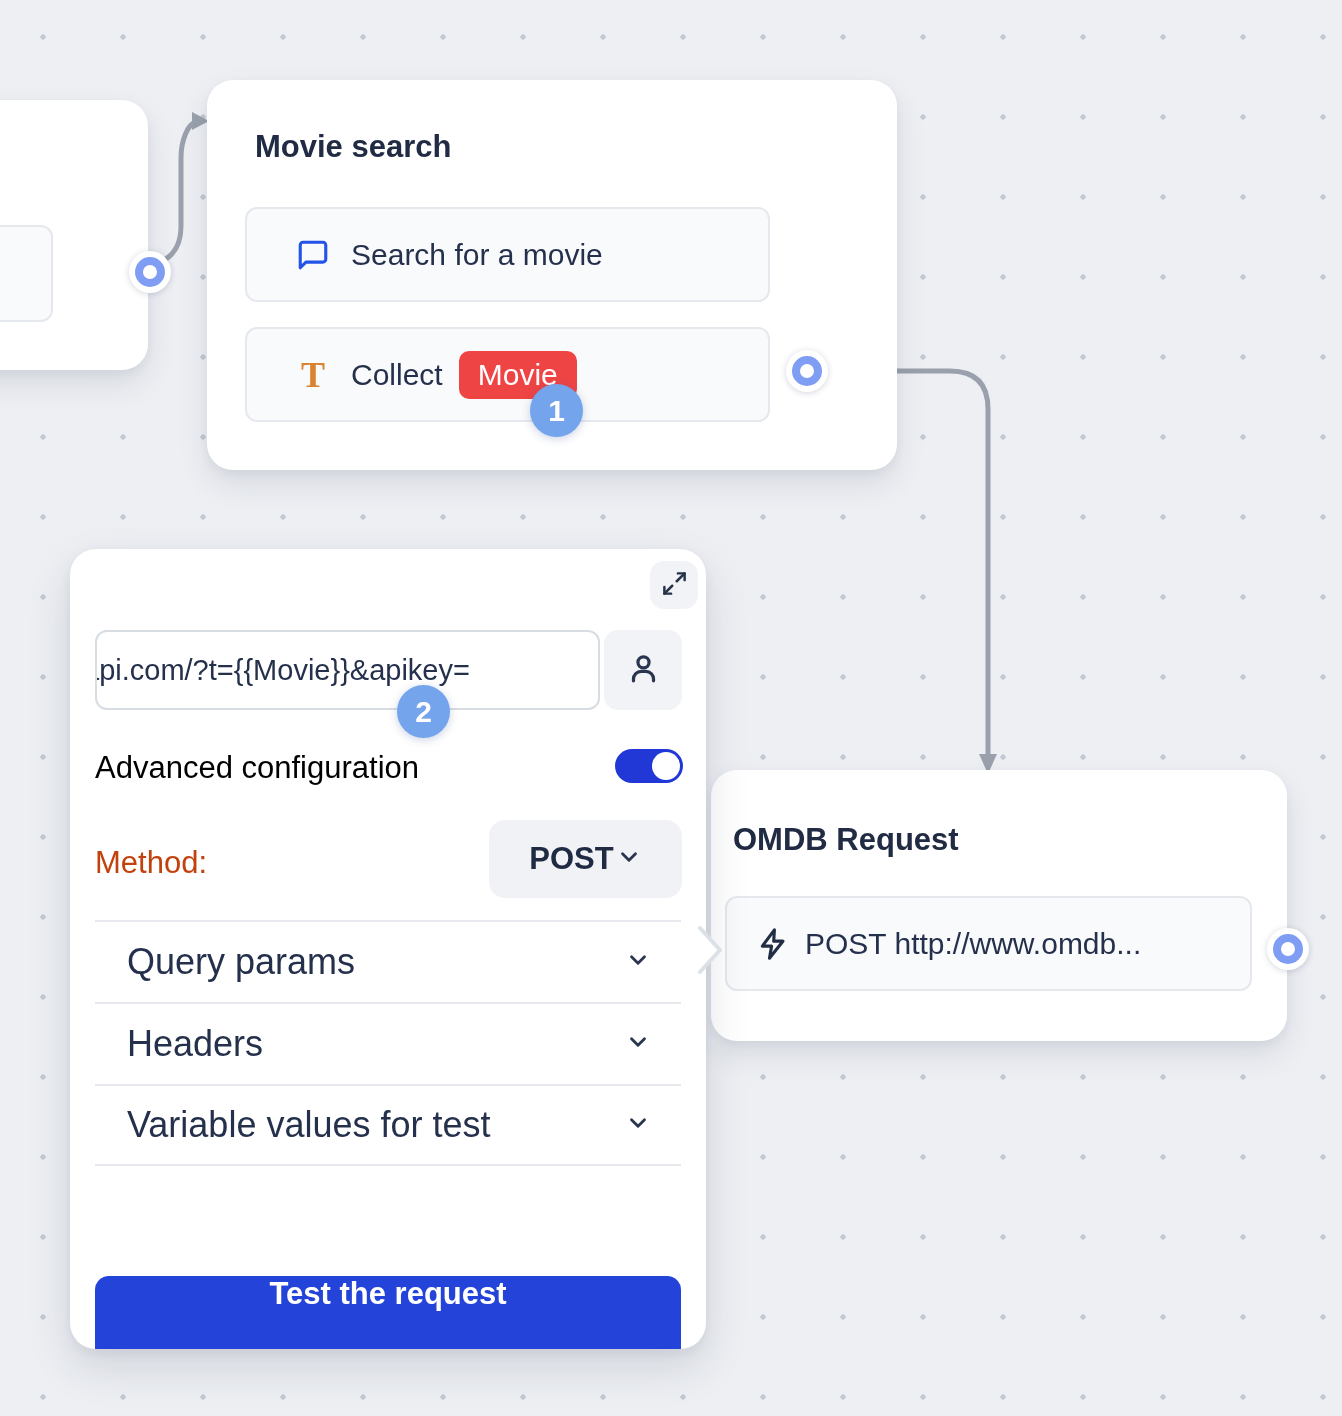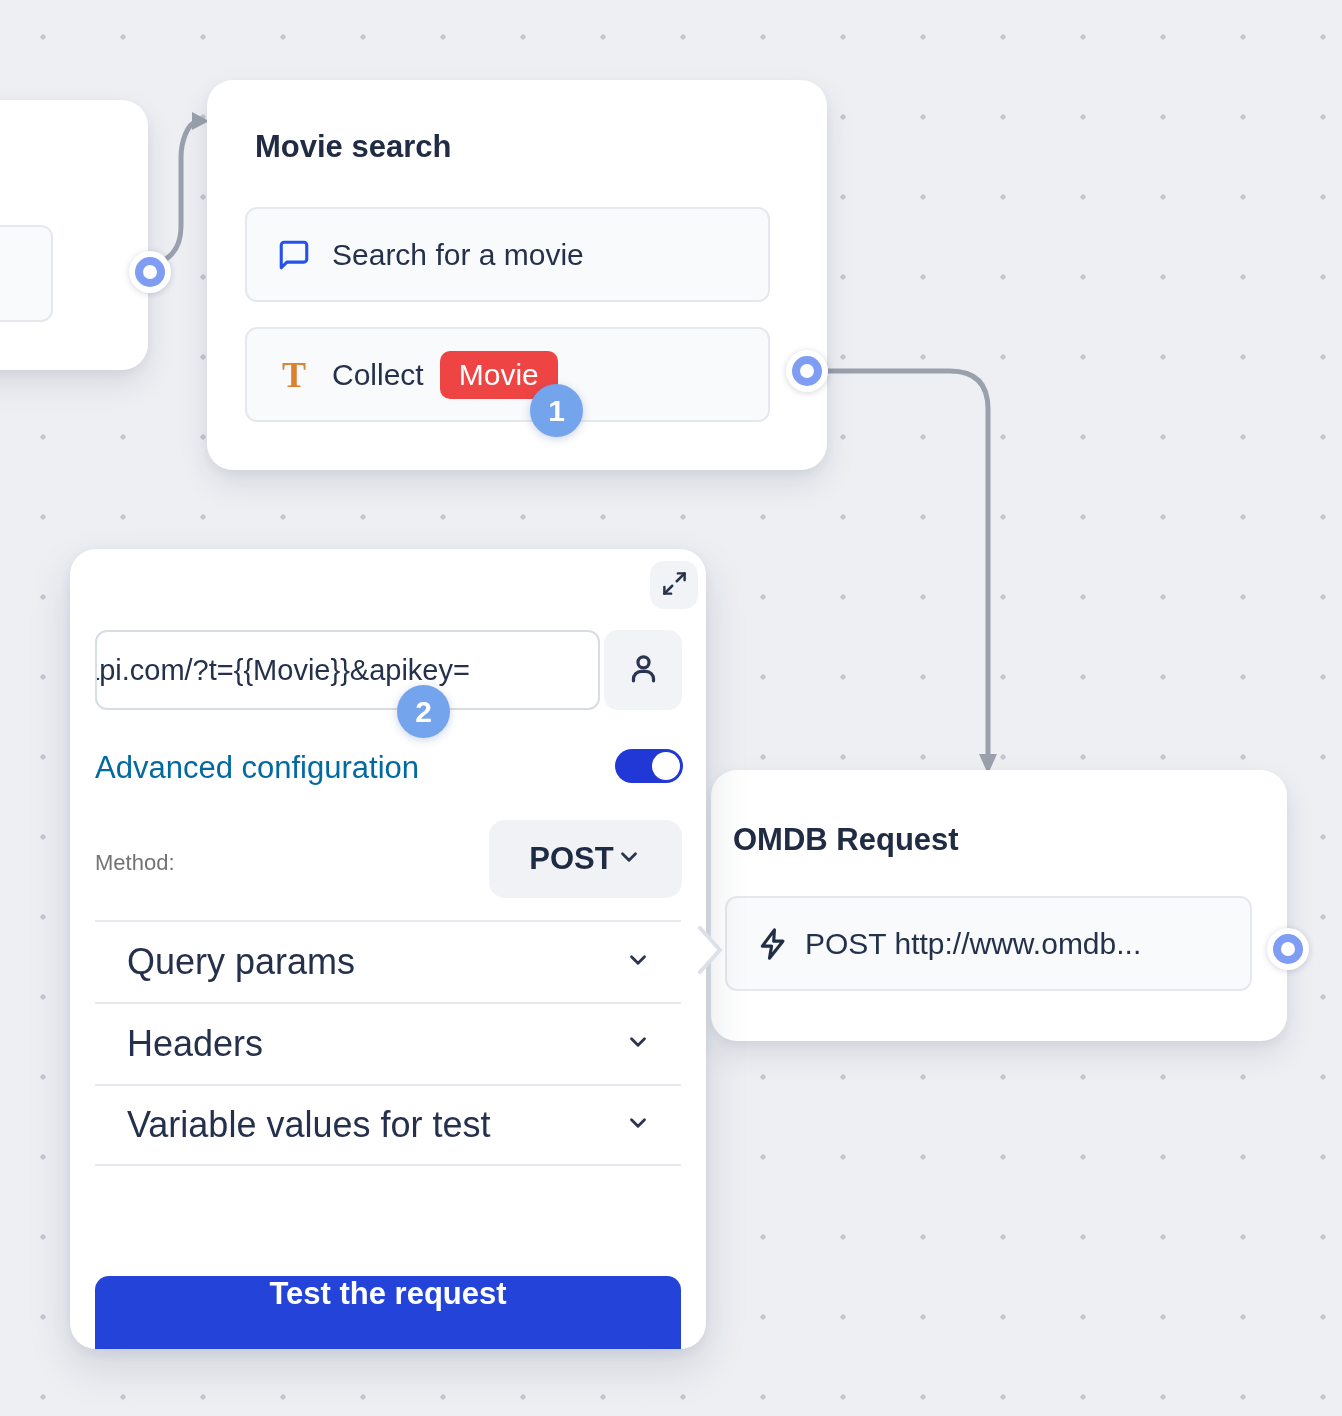--- a/index.html
+++ b/index.html
@@ -17,21 +17,21 @@
   .connectors { position: absolute; left: 0; top: 0; z-index: 1; pointer-events: none; }
 
   .card {
     position: absolute; background: #ffffff; border-radius: 26px; z-index: 2;
     box-shadow: 0 14px 30px rgba(30, 42, 72, 0.10), 0 4px 10px rgba(30, 42, 72, 0.05);
   }
   .card-title { font-size: 31px; font-weight: 700; color: #212c44; line-height: 42px; position: absolute; white-space: nowrap; }
 
   .node-item {
     position: absolute; background: #f9fafb; border: 2px solid #e5e8ed; border-radius: 12px;
-    display: flex; align-items: center; padding-left: 29px; gap: 20px; white-space: nowrap;
+    display: flex; align-items: center; padding-left: 48px; gap: 20px; white-space: nowrap;
   }
   .node-item .item-label { font-size: 30px; color: #25314c; }
   .icon-box { width: 36px; height: 36px; display: flex; align-items: center; justify-content: center; flex: 0 0 auto; }
   .t-icon { font-family: "Liberation Serif", "DejaVu Serif", serif; font-weight: 700; font-size: 36px; color: #d9822f; line-height: 36px; }
 
   .var-badge {
     display: inline-flex; align-items: center; background: #ef4444; color: #ffffff;
     font-size: 30px; padding: 7px 19px; border-radius: 10px; margin-left: -4px;
   }
 
@@ -58,25 +58,25 @@
   .expand-btn { left: 580px; top: 12px; width: 48px; height: 48px; }
   .person-btn { left: 534px; top: 81px; width: 78px; height: 80px; }
 
   .url-input {
     position: absolute; left: 25px; top: 81px; width: 505px; height: 80px;
     background: #fff; border: 2px solid #d8dce3; border-radius: 12px;
     display: flex; align-items: center; overflow: hidden;
   }
   .url-input span { font-size: 29px; color: #25314c; white-space: nowrap; margin-left: -14px; }
 
-  .adv-label { position: absolute; left: 25px; top: 199px; font-size: 31px; color: #0369a1; line-height: 40px; }
+  .adv-label { position: absolute; left: 25px; top: 199px; font-size: 31px; color: #000000; line-height: 40px; }
   .toggle { position: absolute; left: 545px; top: 200px; width: 68px; height: 34px; border-radius: 17px; background: #2138d6; cursor: pointer; }
   .toggle .knob { position: absolute; right: 3px; top: 3px; width: 28px; height: 28px; border-radius: 50%; background: #fff; }
 
-  .method-label { position: absolute; left: 25px; top: 294px; font-size: 22px; color: #737373; line-height: 40px; }
+  .method-label { position: absolute; left: 25px; top: 294px; font-size: 31px; color: #c2410c; line-height: 40px; }
   .method-select {
     position: absolute; left: 419px; top: 271px; width: 193px; height: 78px; background: #f1f2f6;
     border-radius: 16px; display: flex; align-items: center; justify-content: center; gap: 2px; cursor: pointer;
   }
   .method-select .method-value { font-size: 31px; font-weight: 700; color: #1f2b42; }
 
   .sections { position: absolute; left: 25px; top: 371px; width: 586px; }
   .section-row {
     height: 82px; border-top: 2px solid #e7e9ee; display: flex; align-items: center;
     justify-content: space-between; padding: 0 30px 0 32px; cursor: pointer;
@@ -107,21 +107,21 @@
     <g fill="#9aa1ad" stroke="none">
       <polygon points="192,112 209,121 192,130"></polygon>
       <polygon points="979,754 997,754 988,774"></polygon>
     </g>
   </svg>
 
   <div class="card" style="left:-62px; top:100px; width:210px; height:270px;">
     <div class="node-item" style="left:-40px; top:125px; width:155px; height:97px;"></div>
   </div>
 
-  <div class="card" style="left:207px; top:80px; width:620px; height:390px;">
+  <div class="card" style="left:207px; top:80px; width:690px; height:390px;">
     <div class="card-title" style="left:48px; top:46px;">Movie search</div>
 
     <div class="node-item" style="left:38px; top:127px; width:525px; height:95px;">
       <span class="icon-box">
         <svg width="34" height="34" viewBox="0 0 24 24" fill="none" stroke="#2553e9" stroke-width="2.2" stroke-linejoin="round" stroke-linecap="round">
           <path d="M21 15a2 2 0 0 1-2 2H7l-4 4V5a2 2 0 0 1 2-2h14a2 2 0 0 1 2 2z"></path>
         </svg>
       </span>
       <span class="item-label">Search for a movie</span>
     </div>

